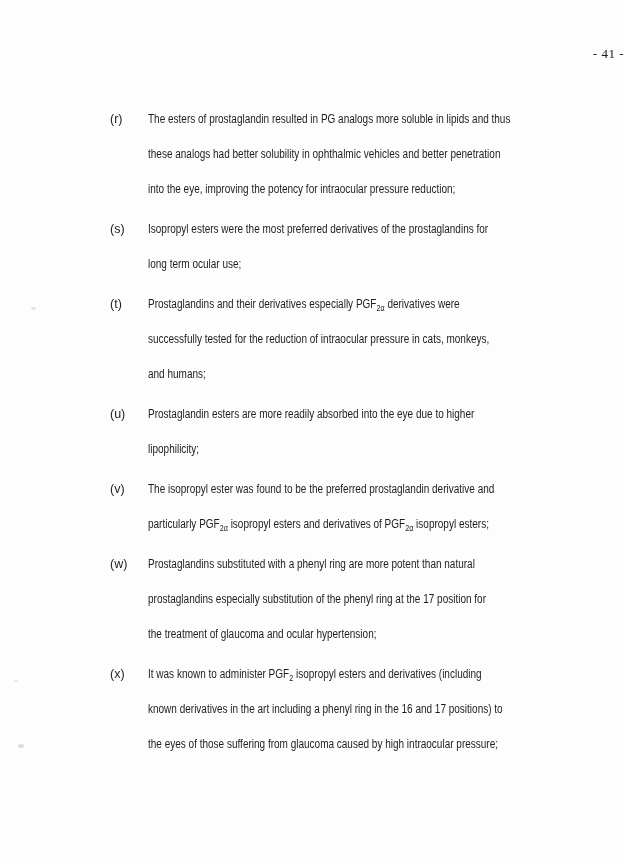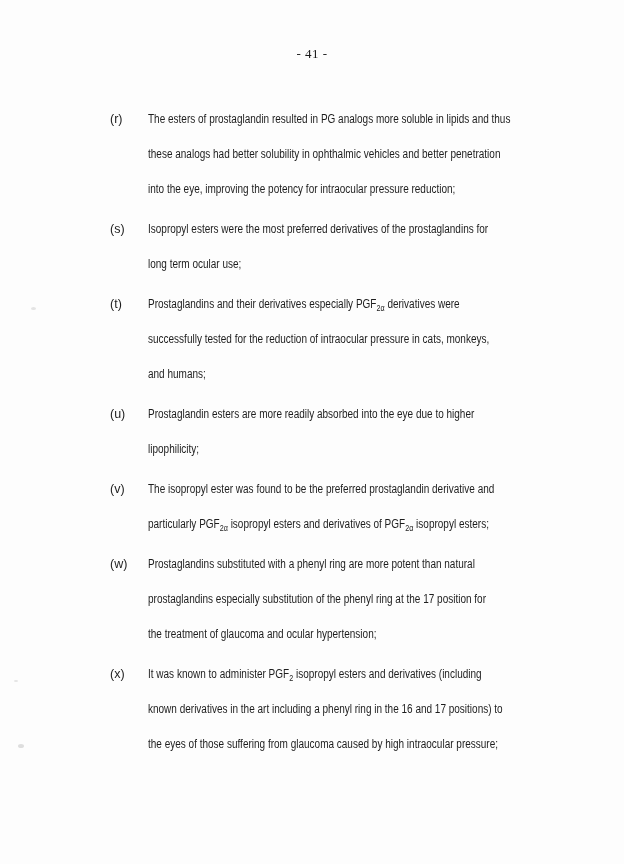--- a/index.html
+++ b/index.html
@@ -10,21 +10,21 @@
     position: relative;
     overflow: hidden;
     font-family: "Liberation Sans", sans-serif;
     color: #1d1d1d;
   }
   .page-number {
     position: absolute;
     top: 46px;
     left: 0;
     width: 100%;
-    text-align: center;
+    text-align: right;
     font-family: "Liberation Serif", serif;
     font-size: 13px;
     letter-spacing: 0.5px;
     color: #1a1a1a;
   }
   .content {
     position: absolute;
     top: 102px;
     left: 110px;
     width: 480px;

